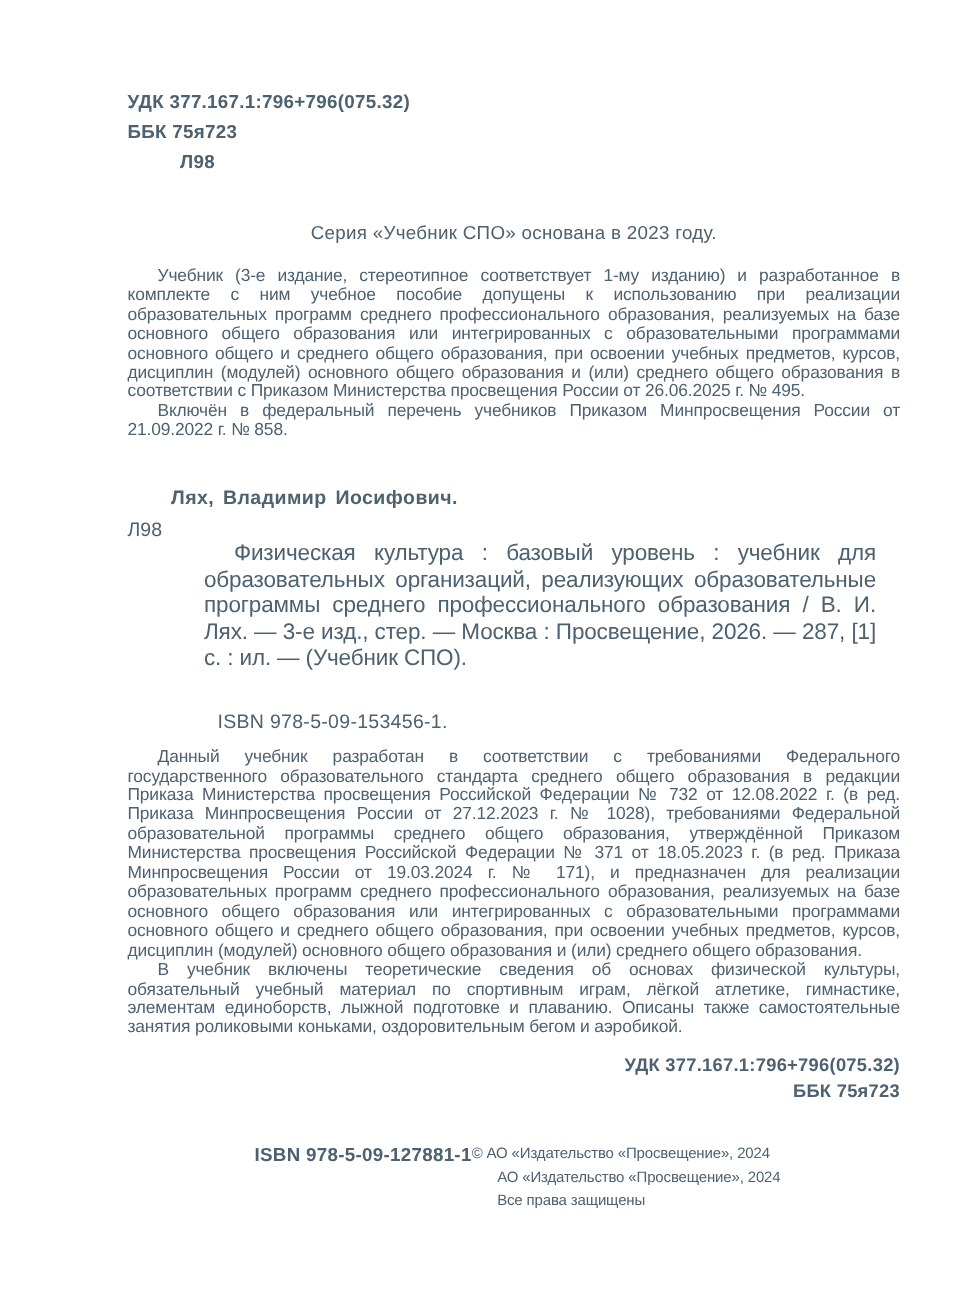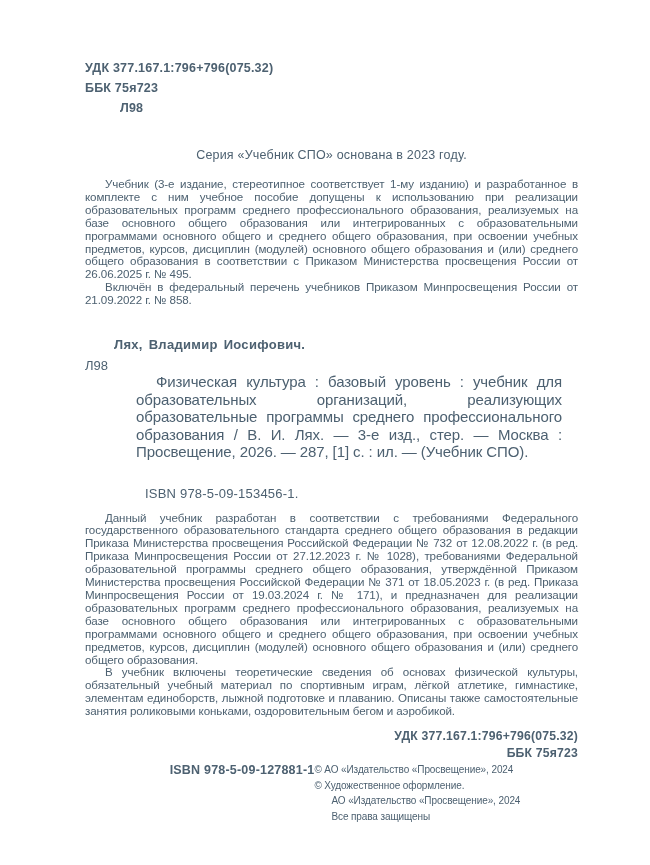--- a/index.html
+++ b/index.html
@@ -8,21 +8,21 @@
     height: 865px;
     background: #ffffff;
     font-family: "Liberation Sans", sans-serif;
     color: #4d6171;
     overflow: hidden;
   }
   .page {
     position: relative;
     width: 650px;
     height: 865px;
-    padding: 58px 72px 0 85px;
+    padding: 58px 50px 0 85px;
     box-sizing: border-box;
   }
 
   .top-block {
     font-size: 12.5px;
     line-height: 20px;
     font-weight: bold;
     letter-spacing: 0.2px;
   }
   .top-block .code { margin-left: 35px; }
@@ -146,19 +146,18 @@
 
   <div class="right-block">
     <div>УДК 377.167.1:796+796(075.32)</div>
     <div>ББК 75я723</div>
   </div>
 
   <div class="footer">
     <div class="footer-isbn">ISBN 978-5-09-127881-1</div>
     <div class="copyright">
       <div>©  АО «Издательство «Просвещение», 2024</div>
-      <div>©  Художественное оформление.</div>
       <div class="cont">АО «Издательство «Просвещение», 2024</div>
       <div class="cont">Все права защищены</div>
     </div>
   </div>
 
 </div>
 
 </body></html>

